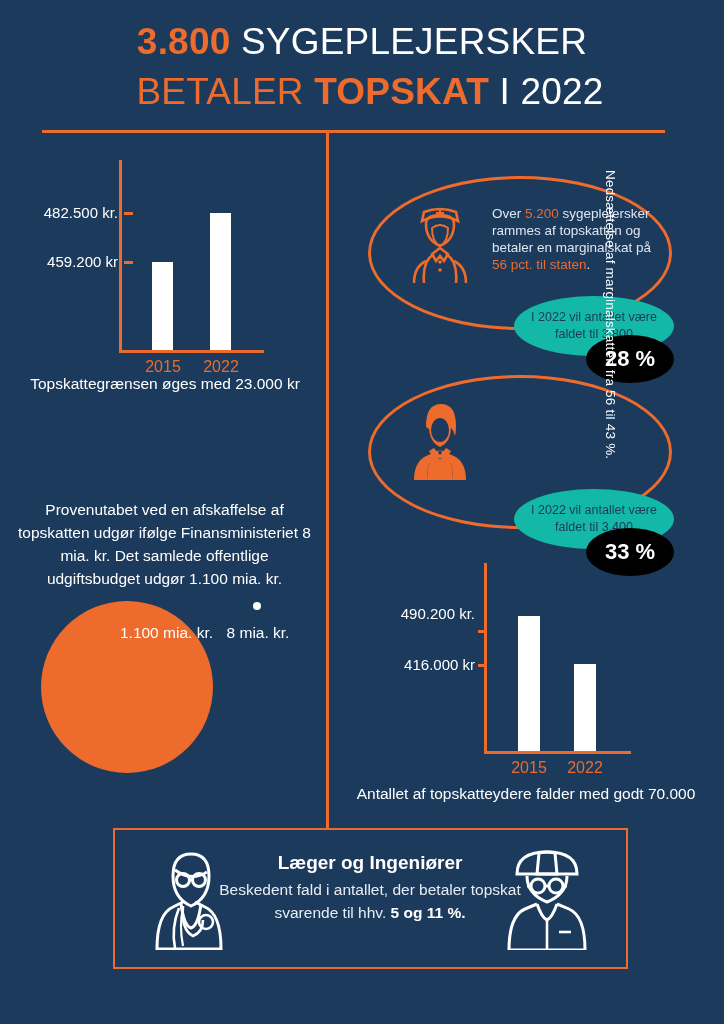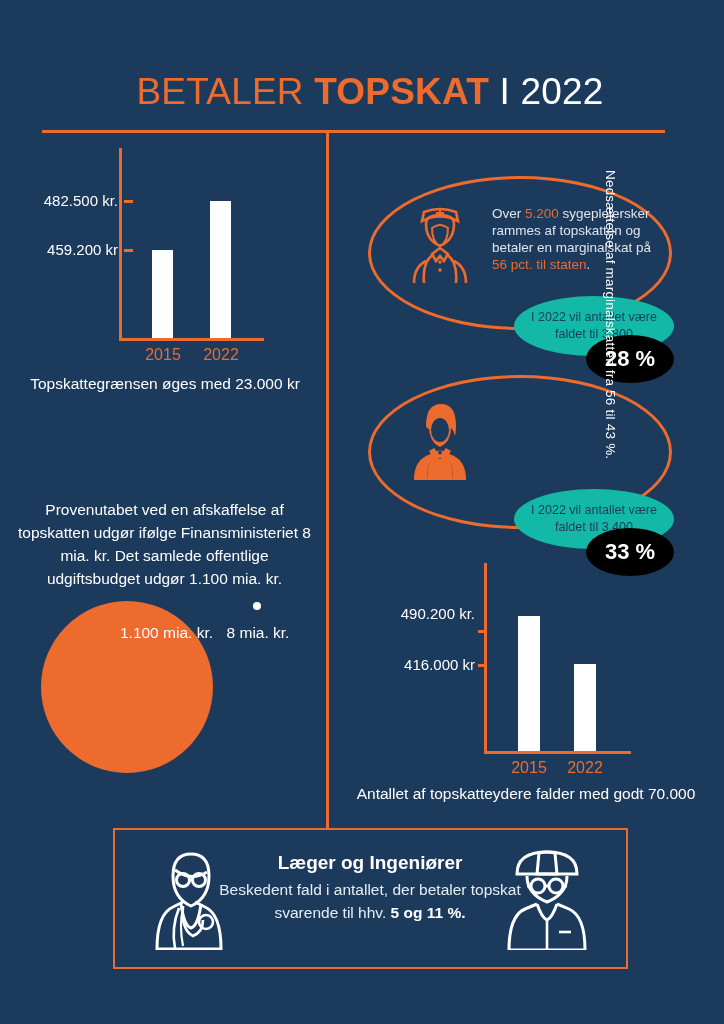--- a/index.html
+++ b/index.html
@@ -20,21 +20,21 @@
   .t-org{color:#ec6b2d;}
   .t-wht{color:#ffffff;}
   .t-bold{font-weight:bold;}
   .t-reg{font-weight:normal;}
 
   
   #hrule{position:absolute;left:42px;top:130px;width:623px;height:3px;background:#ec6b2d;}
   #vrule{position:absolute;left:326px;top:130px;width:3px;height:700px;background:#ec6b2d;}
 
   
-  #chart1{position:absolute;left:20px;top:148px;width:300px;height:230px;}
+  #chart1{position:absolute;left:20px;top:160px;width:300px;height:230px;}
   #c1-yaxis{position:absolute;left:99px;top:0px;width:3px;height:192px;background:#ec6b2d;}
   #c1-xaxis{position:absolute;left:99px;top:190px;width:145px;height:3px;background:#ec6b2d;}
   .c1-bar{position:absolute;background:#ffffff;width:21px;}
   #c1-bar-2015{left:132px;top:102px;height:88px;}
   #c1-bar-2022{left:190px;top:53px;height:137px;}
   .c1-tick{position:absolute;width:9px;height:3px;background:#ec6b2d;left:104px;}
   #c1-tick-hi{top:52px;}
   #c1-tick-lo{top:101px;}
   .c1-ylab{position:absolute;right:auto;text-align:right;font-size:15px;color:#ffffff;width:98px;left:0px;}
   #c1-ylab-hi{top:44px;}
@@ -108,20 +108,23 @@
             font-size:19px;font-weight:bold;color:#ffffff;}
   #bb-sub{position:absolute;left:200px;top:878px;width:340px;text-align:center;
           font-size:15.5px;line-height:23px;color:#e8edf3;}
   #bb-sub b{color:#ffffff;}
 </style>
 </head>
 <body>
 
 <div id="stage">
 
+  <div class="title-line" id="title1">
+    <span class="t-org">3.800</span><span class="t-wht t-reg"> SYGEPLEJERSKER</span>
+  </div>
   <div class="title-line" id="title2">
     <span class="t-org t-reg">BETALER </span><span class="t-org t-bold">TOPSKAT</span><span class="t-wht t-reg"> I 2022</span>
   </div>
 
   <div id="hrule"></div>
   <div id="vrule"></div>
 
   <div id="chart1">
     <div id="c1-yaxis"></div>
     <div id="c1-xaxis"></div>

